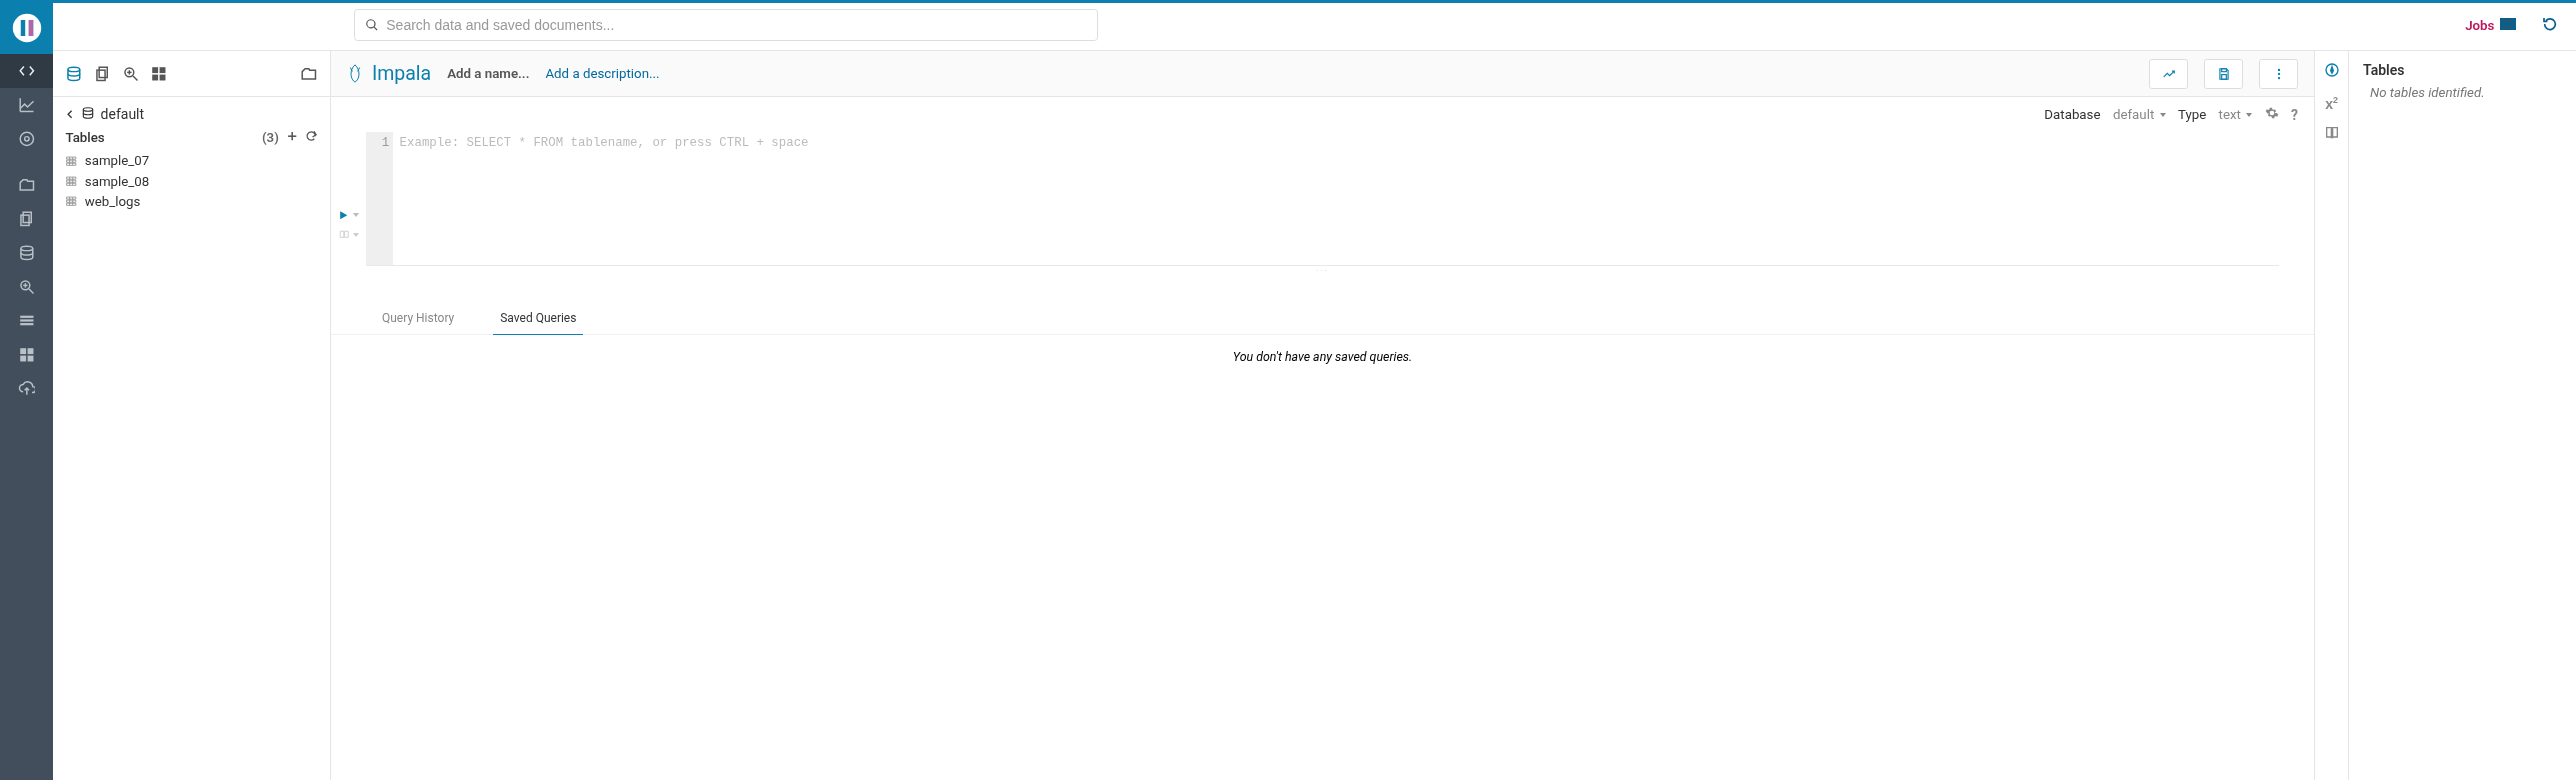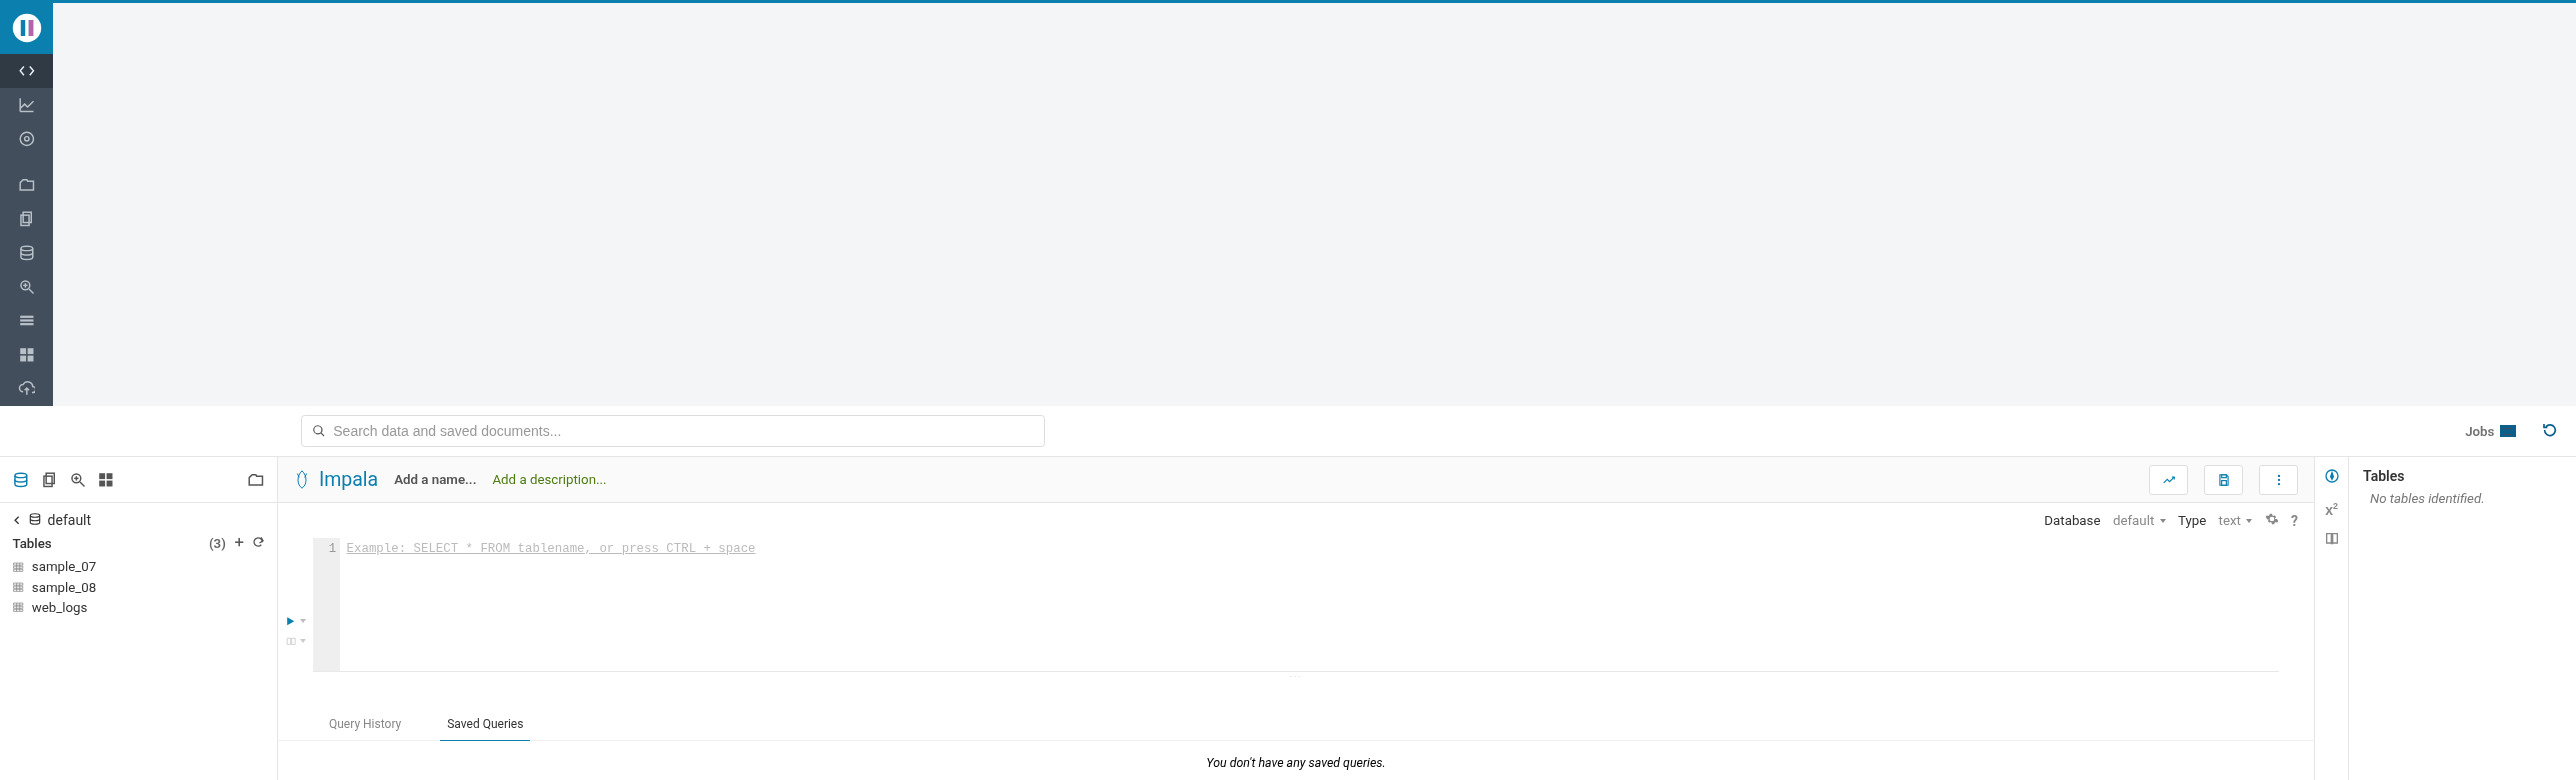--- a/index.html
+++ b/index.html
@@ -12,21 +12,20 @@
       font-size: 12.4px;
       color: #333;
       background: #f4f5f6;
       overflow: hidden;
     }
     .app {
       display: flex;
       height: 781px;
       width: 2576px;
       transform-origin: top left;
-      flex-direction: column;
     }
     
     .top-accent {
       position: absolute;
       top: 0;
       left: 0;
       right: 0;
       height: 2.7px;
       background: #0b7fad;
       z-index: 100;
@@ -107,25 +106,24 @@
       font-size: 14px;
       color: #555;
     }
     .search-wrap input::placeholder {
       color: #999;
     }
     .topbar-spacer {
       flex: 1;
     }
     .jobs-link {
-      color: #737373;
+      color: #be185d;
       font-weight: 600;
       font-size: 13.3px;
       display: flex;
-      align-items: center;
       gap: 5.3px;
       cursor: pointer;
     }
     .jobs-result {
       width: 16px;
       height: 12.4px;
       background: #0b5f8a;
       position: relative;
     }
     .jobs-result::after {
@@ -264,21 +262,21 @@
       width: 16px;
       height: 21px;
     }
     .name-input {
       font-weight: 600;
       color: #555;
       font-size: 13.3px;
       cursor: text;
     }
     .desc-input {
-      color: #4d7c0f;
+      color: #0369a1;
       font-size: 13.3px;
       cursor: text;
     }
     .editor-header .spacer {
       flex: 1;
     }
     .btn-icon {
       width: 39px;
       height: 30px;
       border: 0.9px solid #ddd;
@@ -339,21 +337,20 @@
       width: 26.6px;
       background: #efefef;
       color: #999;
       text-align: right;
       padding: 3.5px 3.5px 0 0;
     }
     .code-content {
       flex: 1;
       padding: 3.5px 7px;
       color: #bbb;
-      text-decoration: underline;
     }
     .results-tabs {
       display: flex;
       gap: 32px;
       padding: 0 44px;
       border-bottom: 0.9px solid #f0f0f0;
       margin-top: 26.6px;
     }
     .rtab {
       padding: 8.9px 7px;

